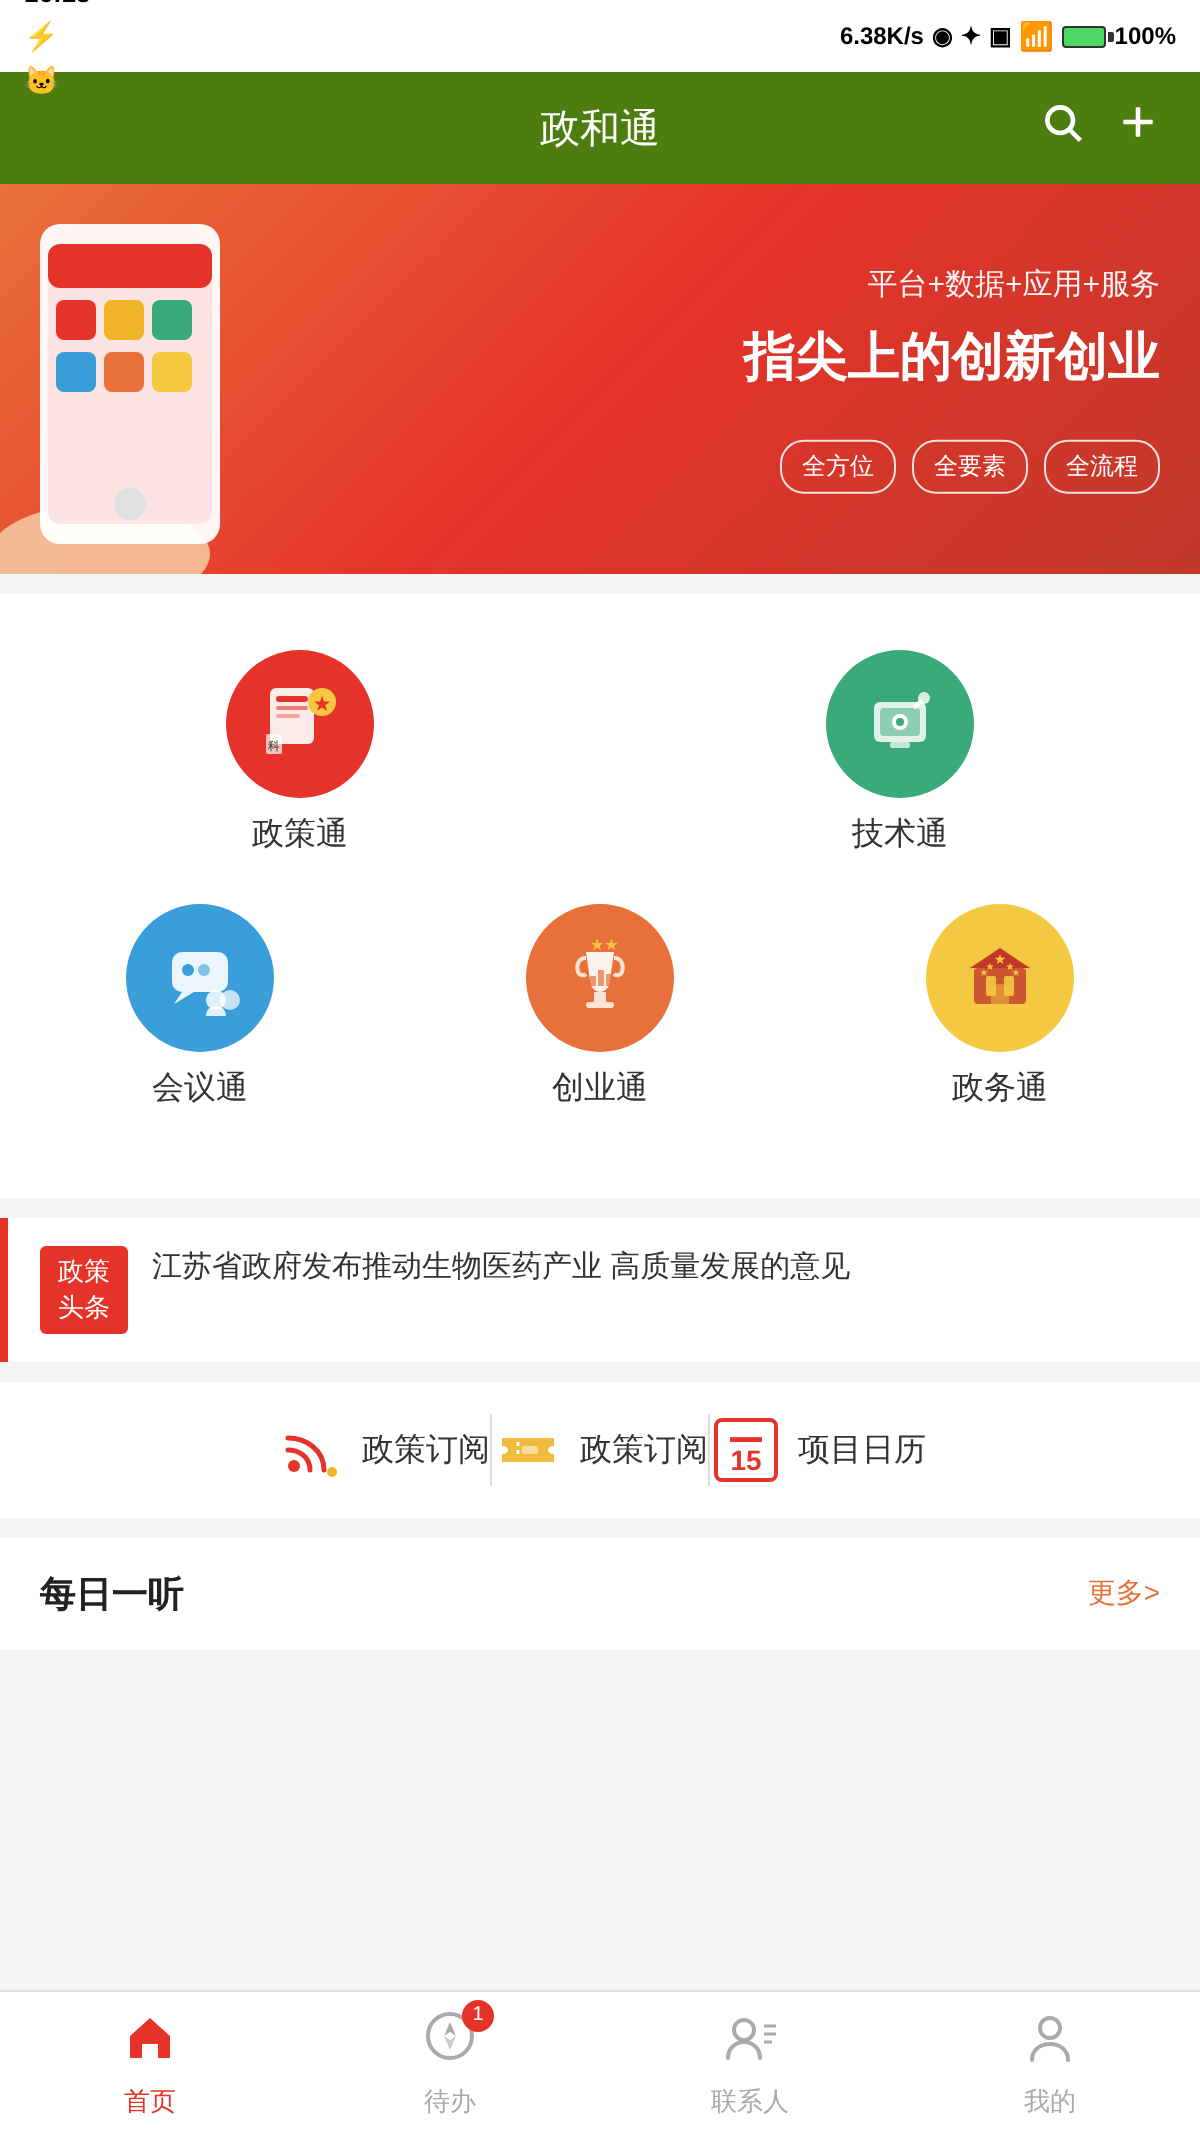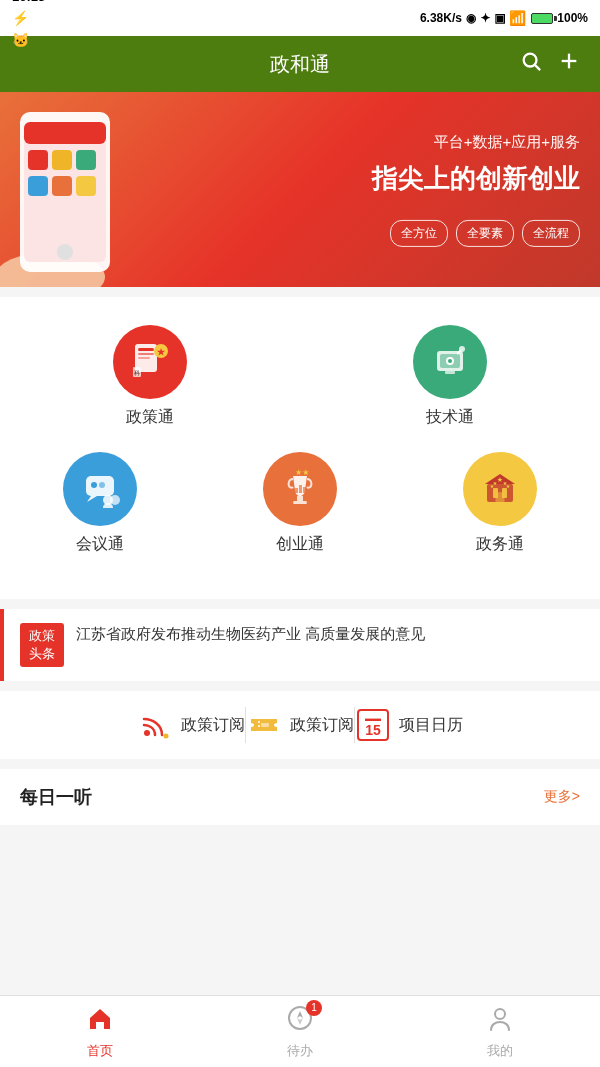--- a/index.html
+++ b/index.html
@@ -486,20 +486,32 @@
       <svg width="28" height="28" viewBox="0 0 28 28" fill="none">
         <circle cx="14" cy="14" r="11" stroke="#aaa" stroke-width="2" fill="none"></circle>
         <polygon points="14,7 17,14 14,12 11,14" fill="#aaa"></polygon>
         <polygon points="14,21 11,14 14,16 17,14" fill="#ccc"></polygon>
       </svg>
       <span class="badge">1</span>
     </div>
     <span class="nav-label">待办</span>
   </div>
 
+  <div class="nav-item nav-inactive">
+    <div class="nav-icon">
+      <svg width="28" height="28" viewBox="0 0 28 28" fill="none">
+        <circle cx="11" cy="11" r="5" stroke="#aaa" stroke-width="2" fill="none"></circle>
+        <path d="M3 25 C3 20 7 17 11 17 C15 17 19 20 19 25" stroke="#aaa" stroke-width="2" fill="none" stroke-linecap="round"></path>
+        <line x1="21" y1="9" x2="27" y2="9" stroke="#aaa" stroke-width="1.5"></line>
+        <line x1="21" y1="13" x2="27" y2="13" stroke="#aaa" stroke-width="1.5"></line>
+        <line x1="21" y1="17" x2="25" y2="17" stroke="#aaa" stroke-width="1.5"></line>
+      </svg>
+    </div>
+    <span class="nav-label">联系人</span>
+  </div>
 
   <div class="nav-item nav-inactive">
     <div class="nav-icon">
       <svg width="28" height="28" viewBox="0 0 28 28" fill="none">
         <circle cx="14" cy="10" r="5" stroke="#aaa" stroke-width="2" fill="none"></circle>
         <path d="M5 26 C5 21 9 18 14 18 C19 18 23 21 23 26" stroke="#aaa" stroke-width="2" fill="none" stroke-linecap="round"></path>
       </svg>
     </div>
     <span class="nav-label">我的</span>
   </div>

